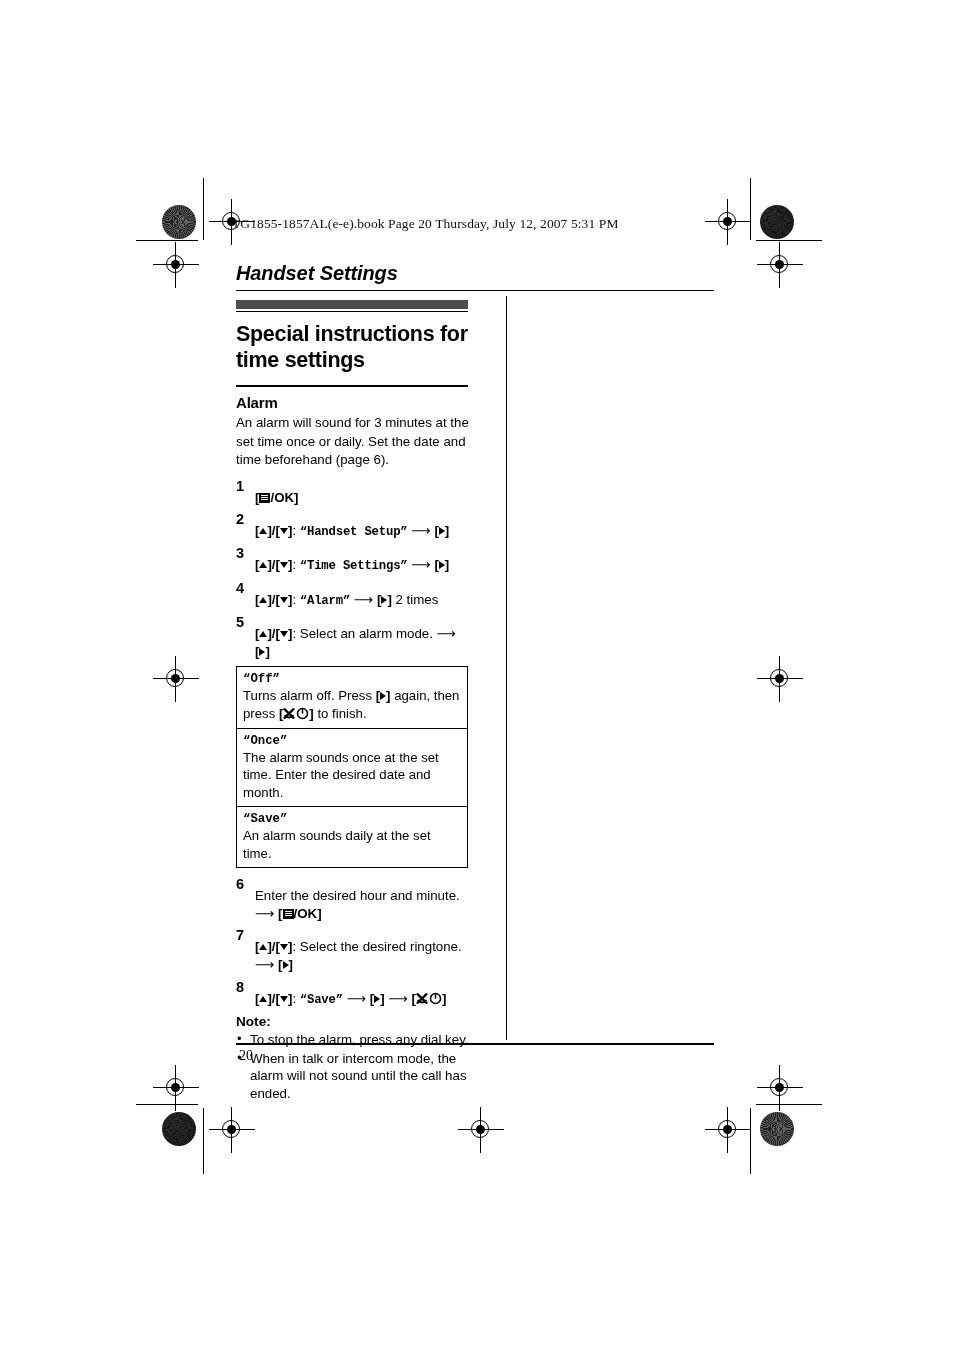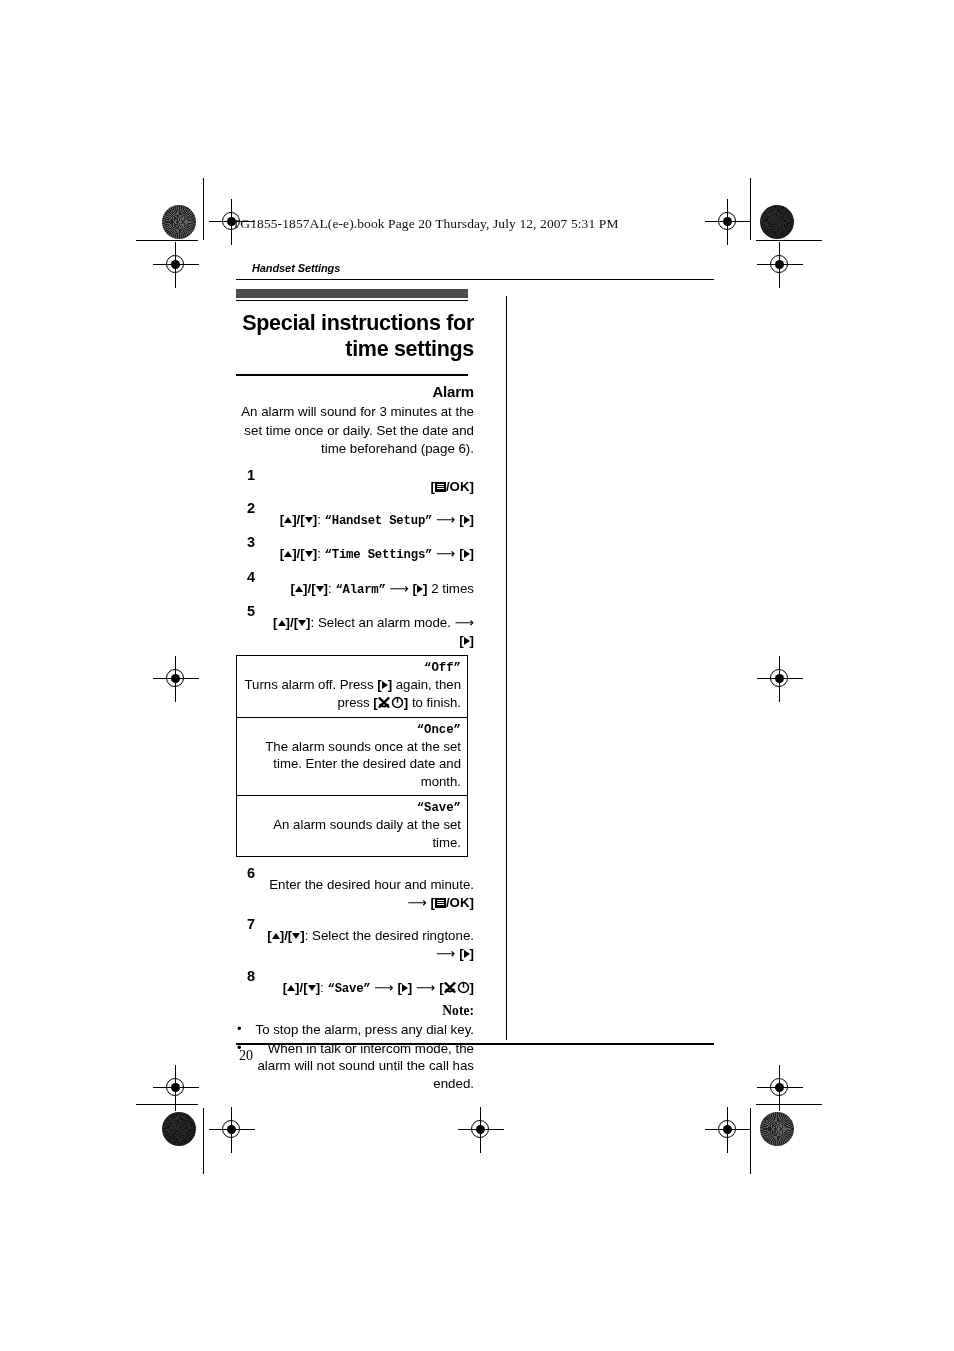--- a/index.html
+++ b/index.html
@@ -86,35 +86,34 @@
 
   
   .page {
     position: absolute;
     left: 236px;
     top: 262px;
     width: 478px;
   }
 
   .running-head {
-    font-size: 11px;
+    font-size: 20px;
     font-weight: bold;
     font-style: italic;
     letter-spacing: -0.1px;
-    margin: 0 0 5px 16px;
+    margin: 0 0 5px 0;
   }
   .rule-head {
     border-top: 1.6px solid #000;
     width: 478px;
     margin-bottom: 9px;
   }
 
   .col {
     width: 238px;
-    text-align: right;
   }
 
   .grayband {
     height: 9px;
     background: #4d4d4d;
     width: 232px;
     margin-bottom: 2px;
   }
   .rule-thin {
     border-top: 1.3px solid #000;
@@ -246,21 +245,20 @@
     font-family: "Liberation Mono", monospace;
     font-size: 12.3px;
     font-weight: bold;
   }
 
   
   h3.note-head {
     font-size: 13.6px;
     font-weight: bold;
     margin: 4px 0 2px 0;
-    font-family: Liberation Serif, serif;
   }
   ul.notes {
     list-style: none;
     margin: 0;
     padding: 0;
   }
   ul.notes li {
     position: relative;
     padding-left: 14px;
     font-size: 13.3px;

